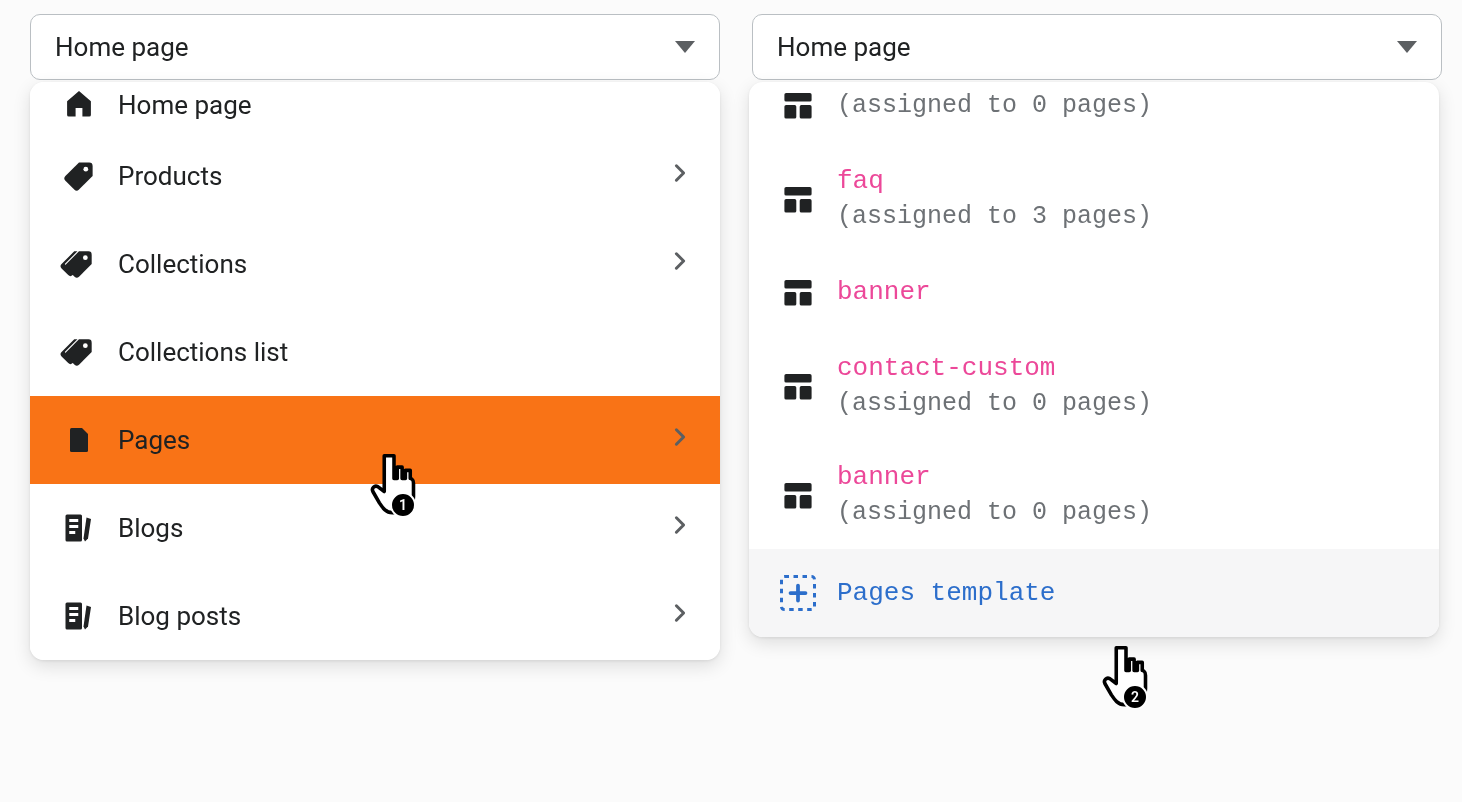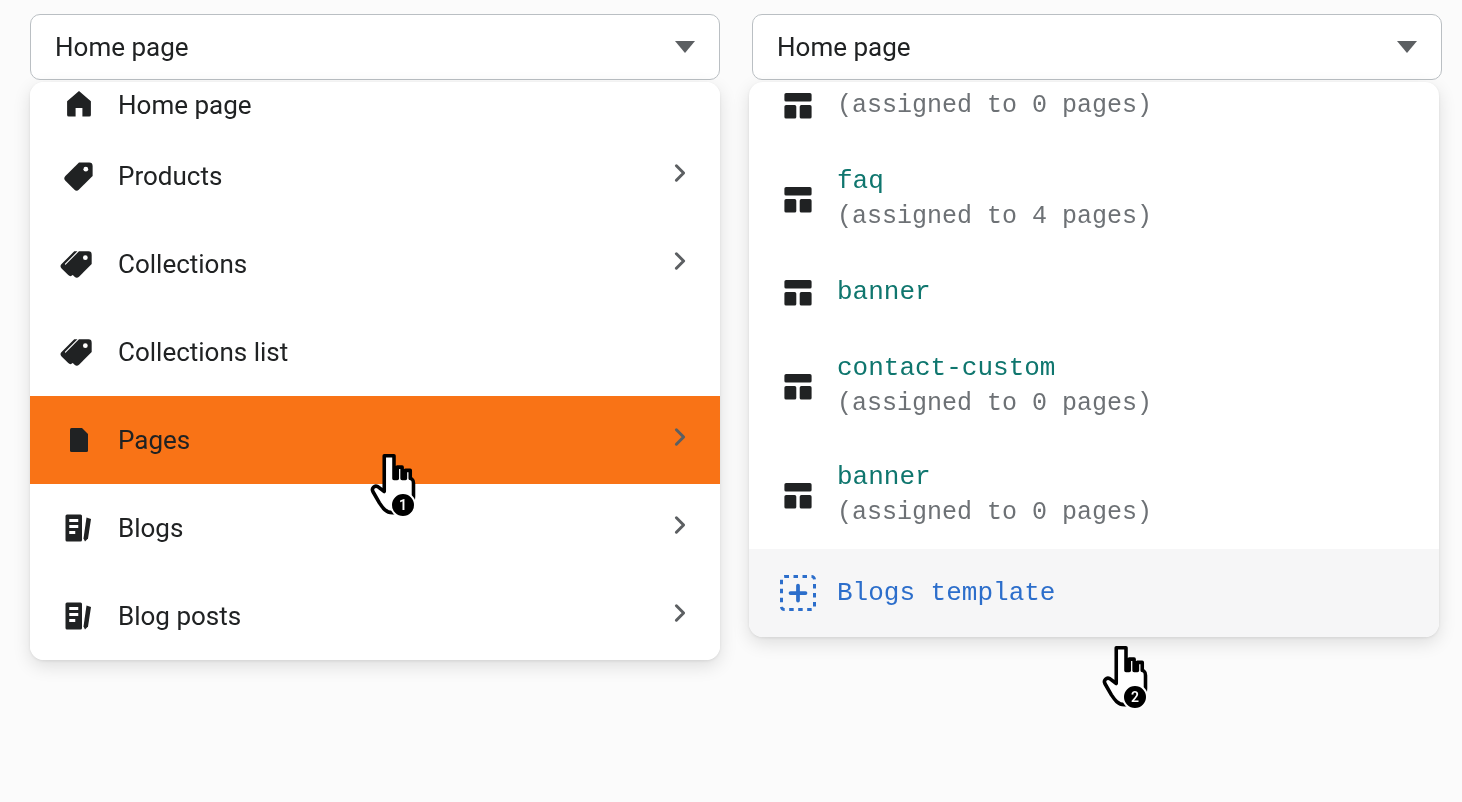--- a/index.html
+++ b/index.html
@@ -84,21 +84,21 @@
     padding: 22px 28px;
     cursor: pointer;
   }
   .trow .icon-slot {
     width: 42px;
     display: flex;
     justify-content: center;
     margin-right: 18px;
   }
   .trow .stack { display: flex; flex-direction: column; gap: 6px; }
-  .trow .name { font-size: 26px; color: #0f766e; }
+  .trow .name { font-size: 26px; color: #ec4899; }
   .trow .sub  { font-size: 25px; color: #6d7175; }
   .trow.sub-only { padding-top: 6px; padding-bottom: 22px; }
 
   .create-row {
     display: flex;
     align-items: center;
     padding: 26px 28px;
     background: #f6f6f7;
     color: #2c6ecb;
     font-size: 26px;
@@ -298,21 +298,21 @@
       </div>
     </div>
     <div class="trow">
       <span class="icon-slot">
         <svg width="34" height="34" fill="#5c5f62">
             <use href="#ico-template"></use>
           </svg>
       </span>
       <div class="stack">
         <span class="name">faq</span>
-        <span class="sub">(assigned to 4 pages)</span>
+        <span class="sub">(assigned to 3 pages)</span>
       </div>
     </div>
     <div class="trow">
       <span class="icon-slot">
         <svg width="34" height="34" fill="#5c5f62">
             <use href="#ico-template"></use>
           </svg>
       </span>
       <div class="stack">
         <span class="name">banner</span>
@@ -339,21 +339,21 @@
         <span class="name">banner</span>
         <span class="sub">(assigned to 0 pages)</span>
       </div>
     </div>
     <div class="create-row">
       <span class="icon-slot">
         <svg width="36" height="36" style="color:#2c6ecb">
             <use href="#ico-plus-dashed"></use>
           </svg>
       </span>
-      <span>Blogs template</span>
+      <span>Pages template</span>
     </div>
   </div>
 
   <div class="cursor c1">
     <svg width="52" height="66">
         <use href="#ico-hand"></use>
       </svg>
     <div class="badge">1</div>
   </div>
   <div class="cursor c2">

